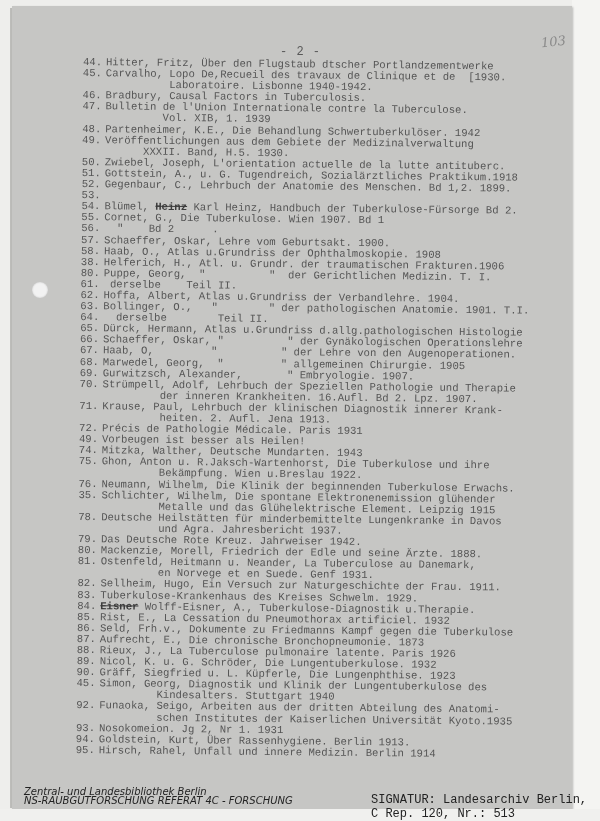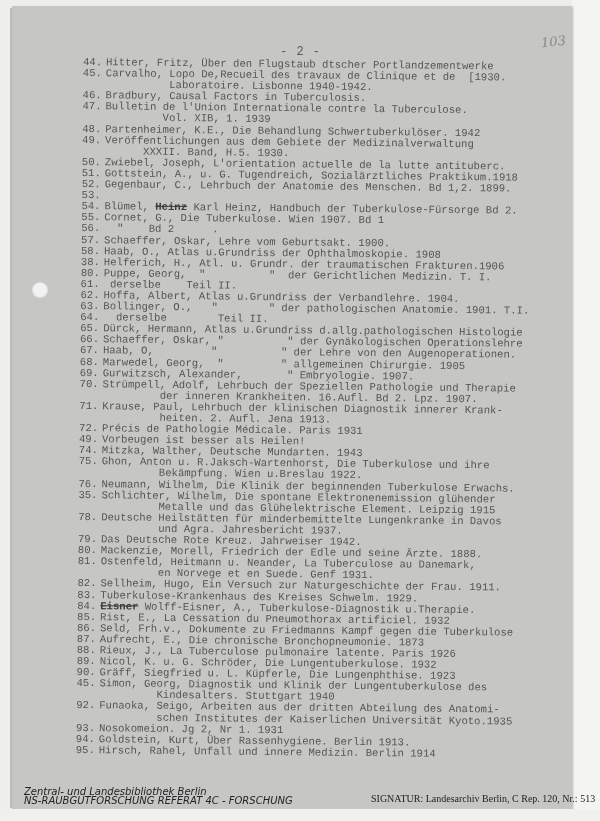--- a/index.html
+++ b/index.html
@@ -41,21 +41,21 @@
   .entry.cont { padding-left:0; }
   .struck { text-decoration:line-through; color:#3c3c3c; font-weight:bold;margin-top:20px; }
   .footer-left {
     position:absolute; left:24px; top:787px;
     font-family:"DejaVu Sans", sans-serif; font-size:10px; line-height:9px;
     color:#222222;
     font-style:italic;
   }
   .footer-right {
     position:absolute; left:371px; top:793px;
-    font-family:Liberation Serif, serif; font-size:10px;
+    font-family:Liberation Mono, monospace; font-size:12px;
     color:#222222;
   }
   .edge-light {
     position:absolute; right:0; top:0; width:28px; height:821px;
     background:#f4f4f2;
   }
   .bottom-strip {
     position:absolute; left:0; top:809px; width:600px; height:12px;
     background:#f0f0ee;
   }

